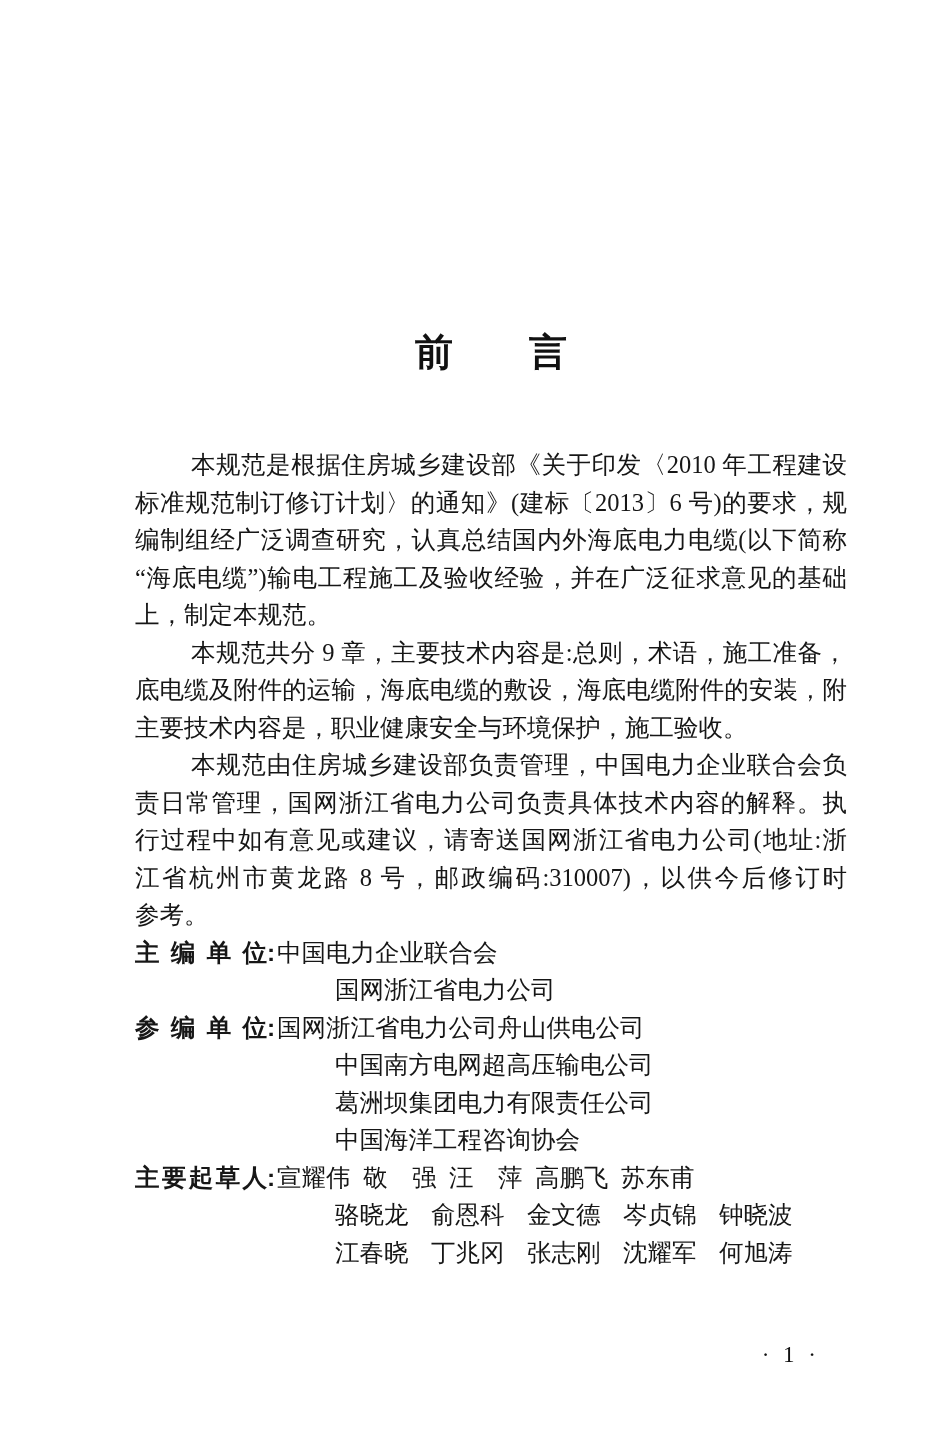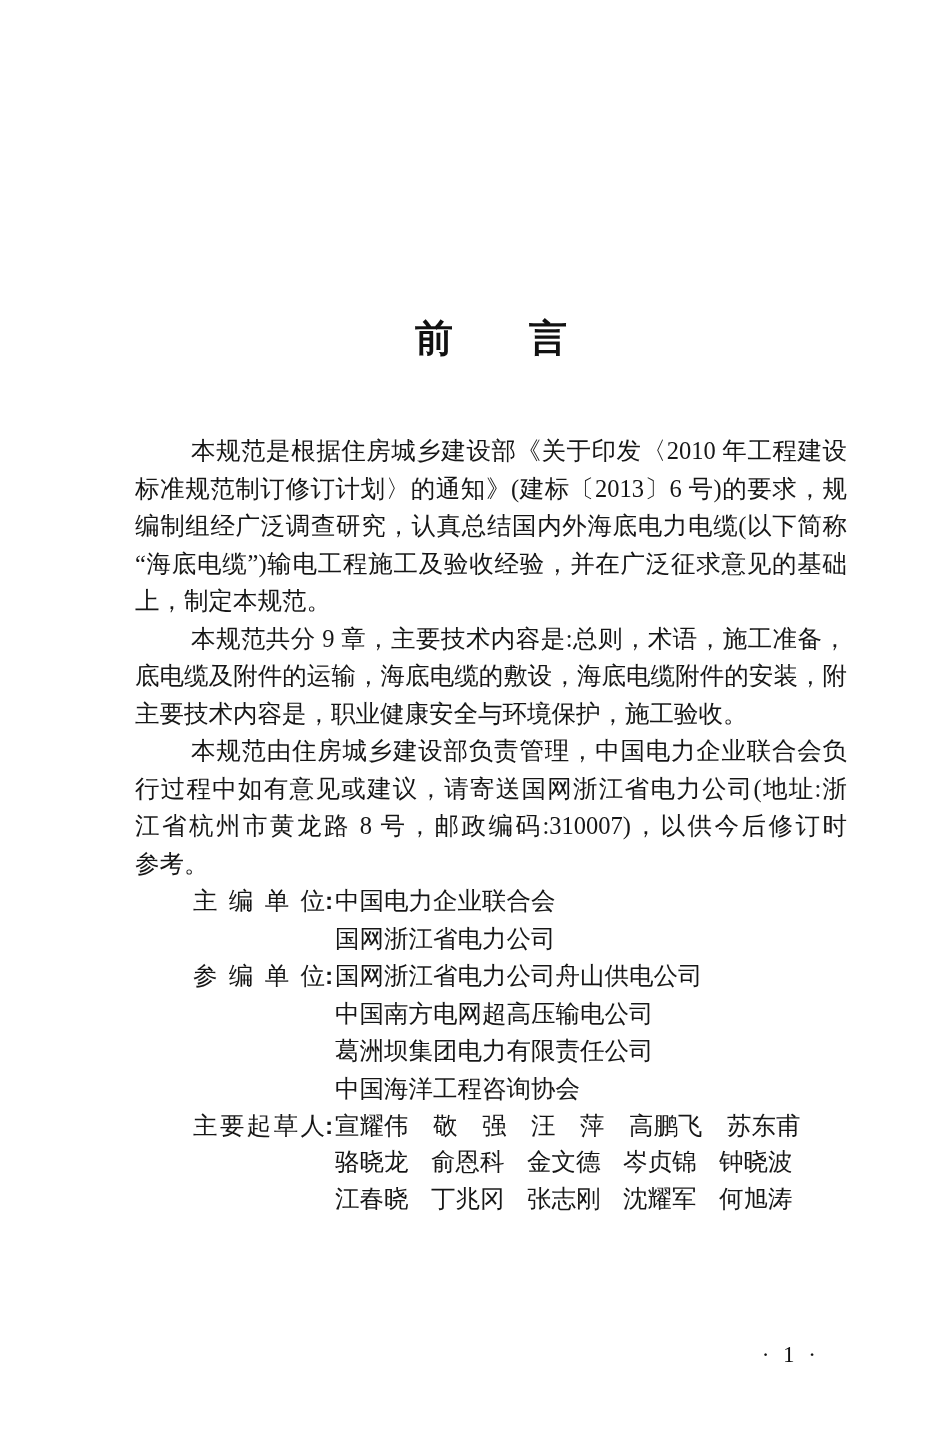--- a/index.html
+++ b/index.html
@@ -9,21 +9,21 @@
     width: 950px;
     height: 1455px;
     background: #ffffff;
     color: #161616;
     font-family: "Liberation Serif", "DejaVu Serif", serif;
     overflow: hidden;
   }
   .content {
     position: absolute;
     left: 135px;
-    top: 316px;
+    top: 330px;
     width: 712px;
   }
   .doc-title {
     font-family: "Liberation Sans", "DejaVu Sans", sans-serif;
     font-weight: 700;
     font-size: 38px;
     line-height: 44px;
     text-align: center;
     color: #111;
   }
@@ -39,38 +39,37 @@
     text-align-last: justify;
     overflow: hidden;
   }
   .line.indent { padding-left: 56px; }
   .line.last { text-align-last: left; }
   
   .unit-row { height: 37.5px; white-space: nowrap; }
   .unit-label {
     display: inline-block;
     width: 132px;
-    margin-left: 58px;
     font-family: "Liberation Sans", "DejaVu Sans", sans-serif;
-    font-weight: 400;
+    font-weight: 700;
     text-align: justify;
     text-align-last: justify;
     vertical-align: top;
   }
   .unit-colon {
     display: inline-block;
     width: 10px;
     font-family: "Liberation Sans", "DejaVu Sans", sans-serif;
     font-weight: 700;
     vertical-align: top;
   }
   .unit-value { display: inline-block; vertical-align: top; text-align: right; }
   .unit-cont { height: 37.5px; padding-left: 200px; }
-  .names-inline { display: inline-flex; gap: 24px; vertical-align: top; }
-  .names-row { display: flex; gap: 22px; padding-left: 200px; height: 37.5px; font-family: Liberation Mono, monospace; }
+  .names-inline { display: inline-flex; gap: 12px; vertical-align: top; }
+  .names-row { display: flex; gap: 22px; padding-left: 200px; height: 37.5px; }
   .name-cell { width: 74px; white-space: pre; }
   .page-number {
     position: absolute;
     top: 1342px;
     right: 130px;
     font-size: 23px;
     letter-spacing: 4px;
     color: #111;
   }
 </style>
@@ -93,20 +92,21 @@
       </div>
 
       <div>
         <div class="line indent">本规范共分 9 章，主要技术内容是:总则，术语，施工准备，海</div>
         <div class="line">底电缆及附件的运输，海底电缆的敷设，海底电缆附件的安装，附</div>
         <div class="line last">主要技术内容是，职业健康安全与环境保护，施工验收。</div>
       </div>
 
       <div>
         <div class="line indent">本规范由住房城乡建设部负责管理，中国电力企业联合会负</div>
+        <div class="line">责日常管理，国网浙江省电力公司负责具体技术内容的解释。执</div>
         <div class="line">行过程中如有意见或建议，请寄送国网浙江省电力公司(地址:浙</div>
         <div class="line">江省杭州市黄龙路 8 号，邮政编码:310007)，以供今后修订时</div>
         <div class="line last">参考。</div>
       </div>
 
 
       <div>
         <div class="unit-row">
           <span class="unit-label">主 编 单 位</span><span class="unit-colon">:</span><span class="unit-value">中国电力企业联合会</span>
         </div>

